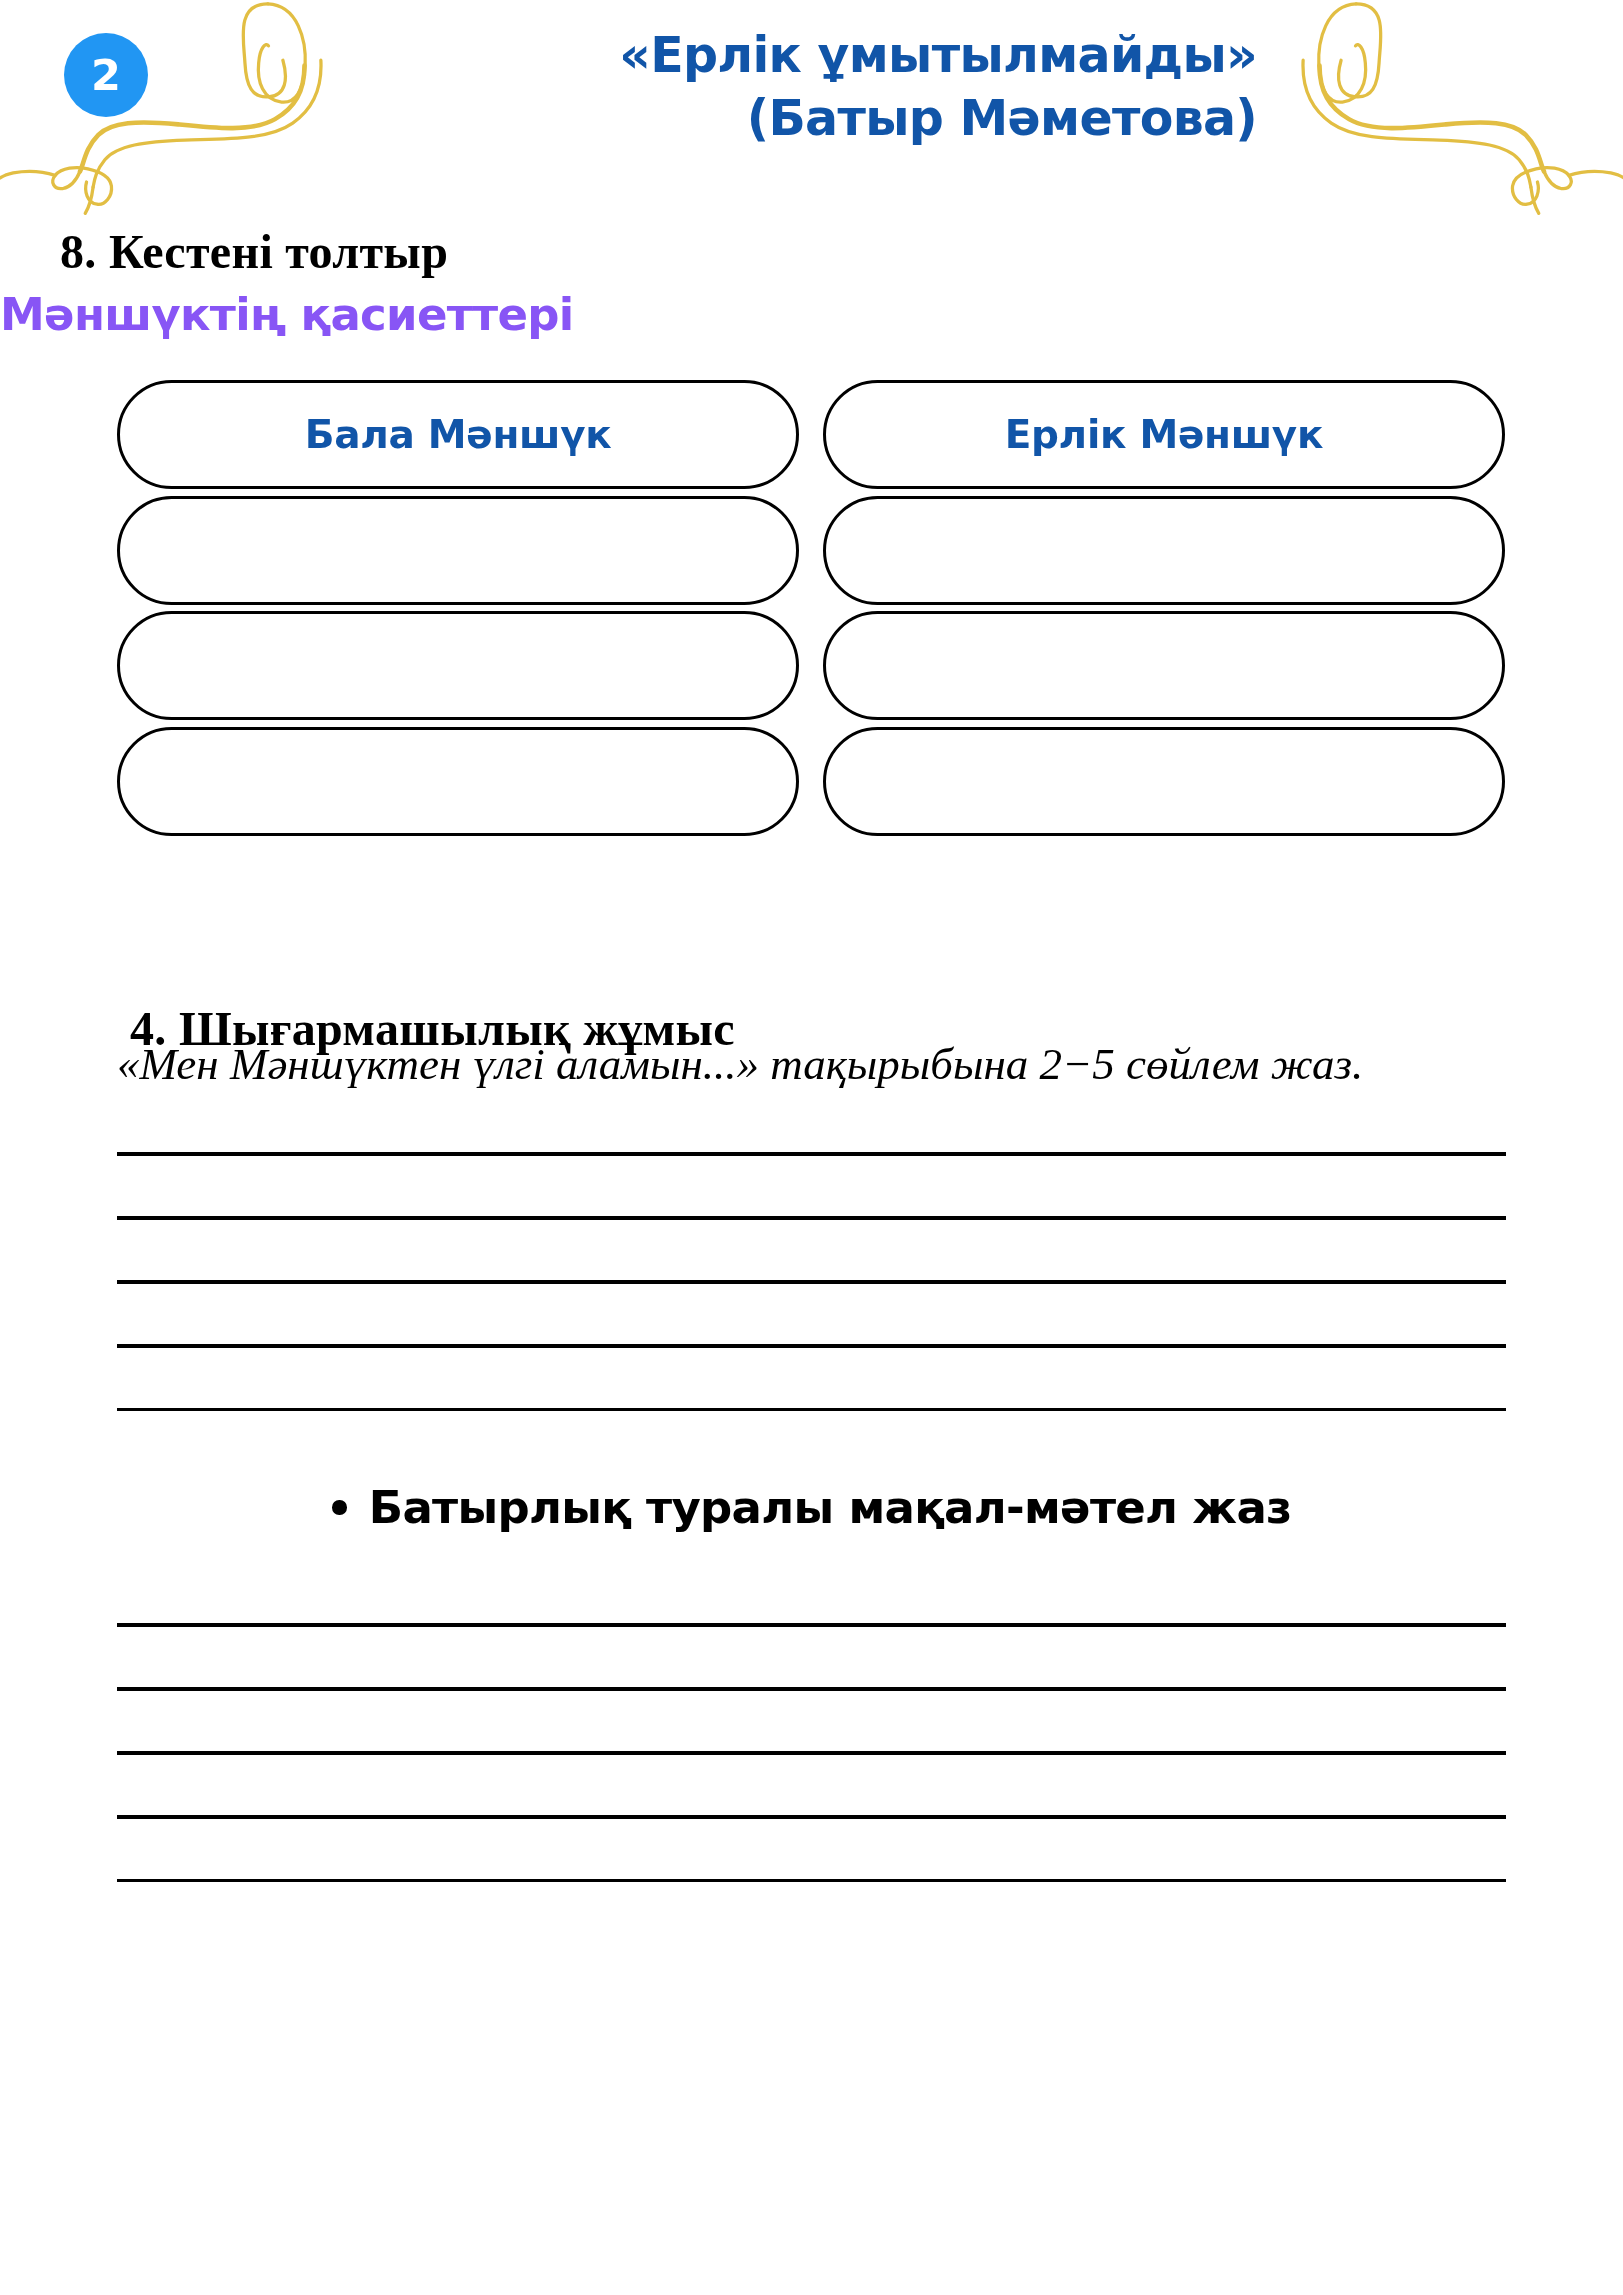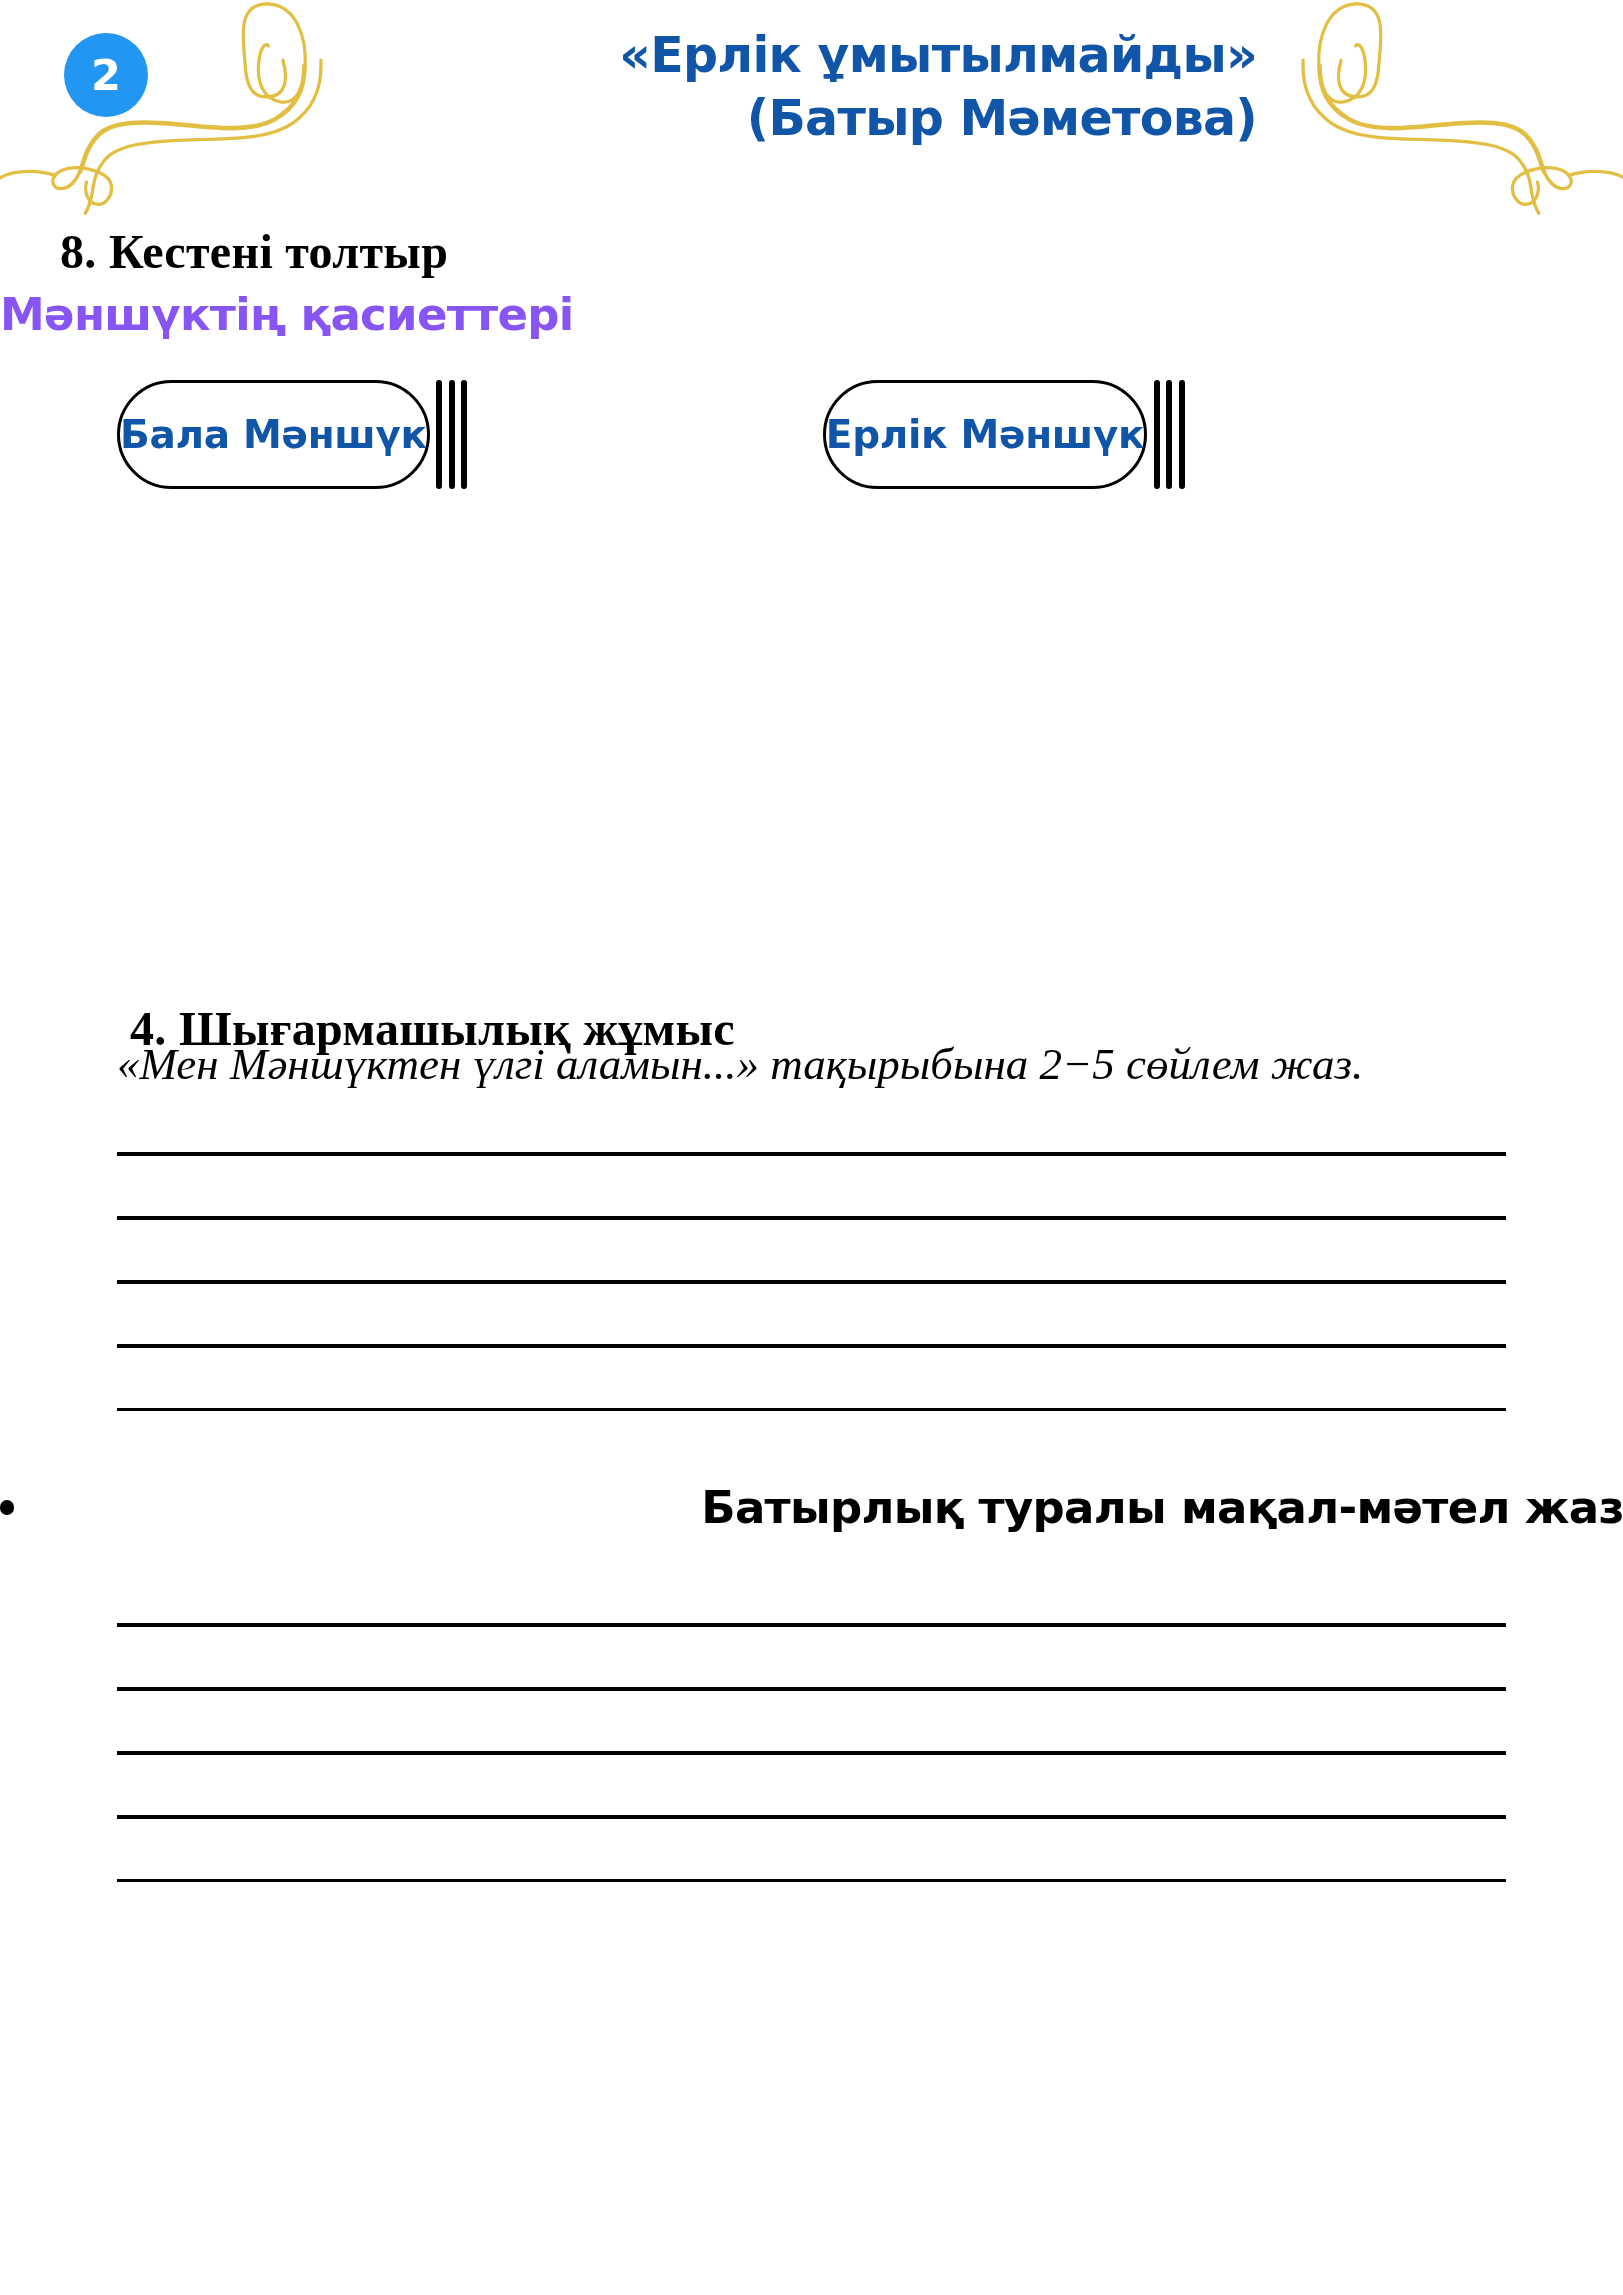--- a/index.html
+++ b/index.html
@@ -97,21 +97,21 @@
     position: absolute;
     left: 117px;
     top: 380px;
     width: 1388px;
     display: flex;
     gap: 23.6px;
   }
   .pill-col {
     flex: 1;
     display: flex;
-    flex-direction: row;
+    flex-direction: column;
     gap: 6.5px;
   }
   .pill {
     height: 109px;
     border: 3.3px solid #000000;
     border-radius: 62px;
     background: #ffffff;
     box-sizing: border-box;
     display: flex;
     align-items: center;
@@ -155,21 +155,21 @@
   #lines-2 { top: 1623px; }
 
   
   .bullet-task {
     position: absolute;
     left: 0;
     top: 1481px;
     width: 1624px;
     display: flex;
     align-items: center;
-    justify-content: space-between;
+    justify-content: center;
     gap: 22px;
   }
   .bullet-dot {
     width: 14.4px;
     height: 14.4px;
     border-radius: 50%;
     background: #000000;
     flex: none;
   }
   .bullet-label {

